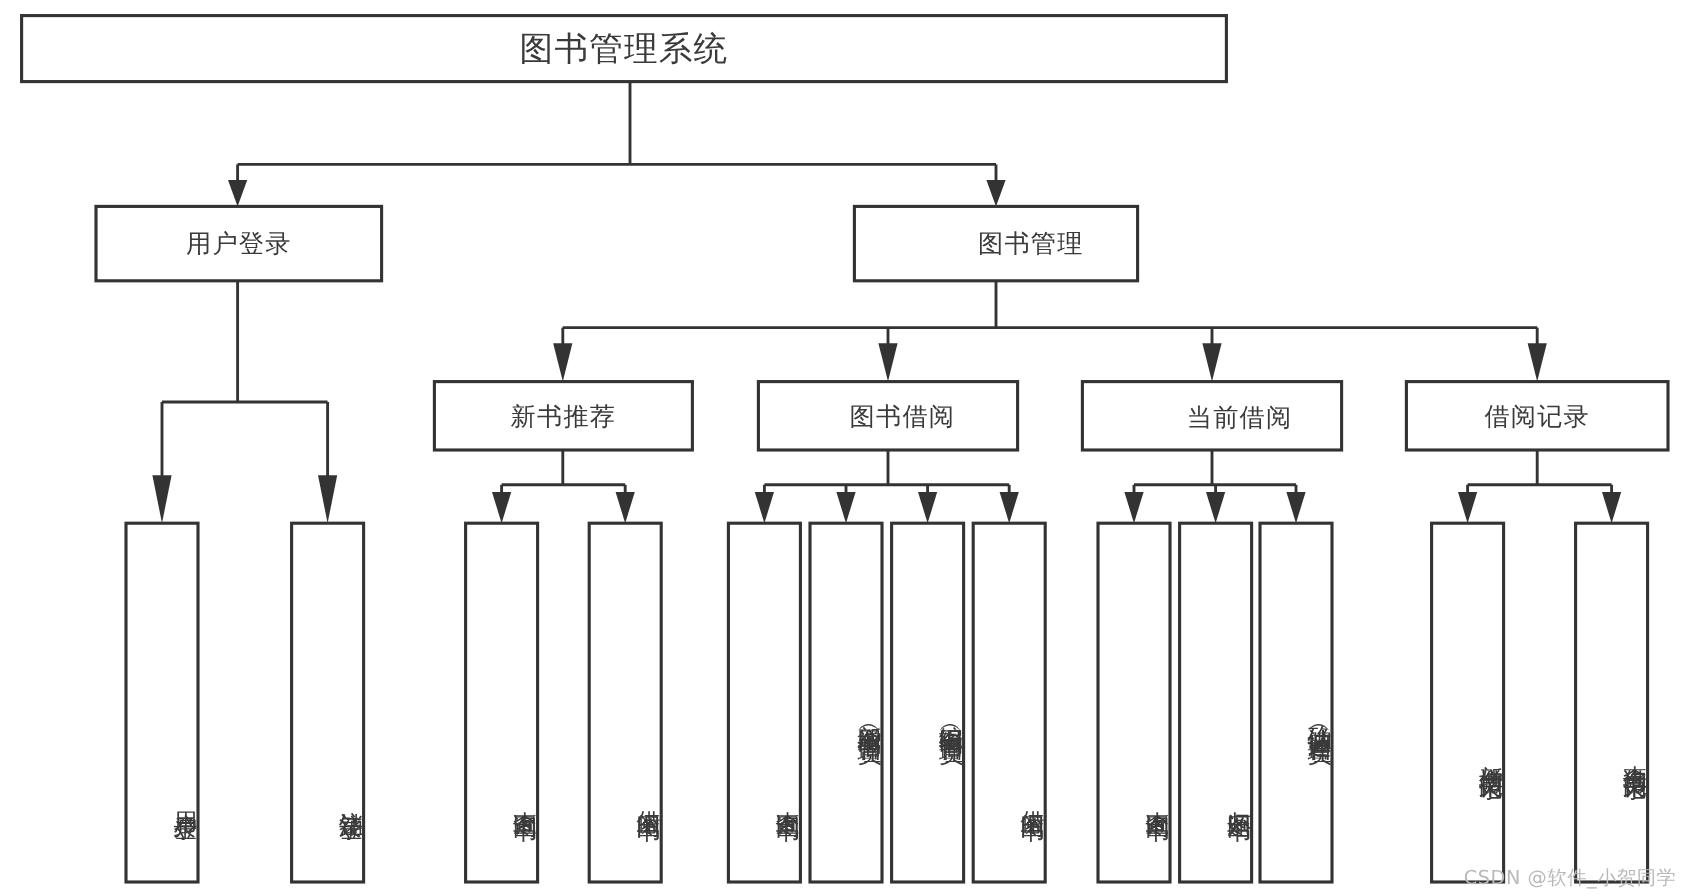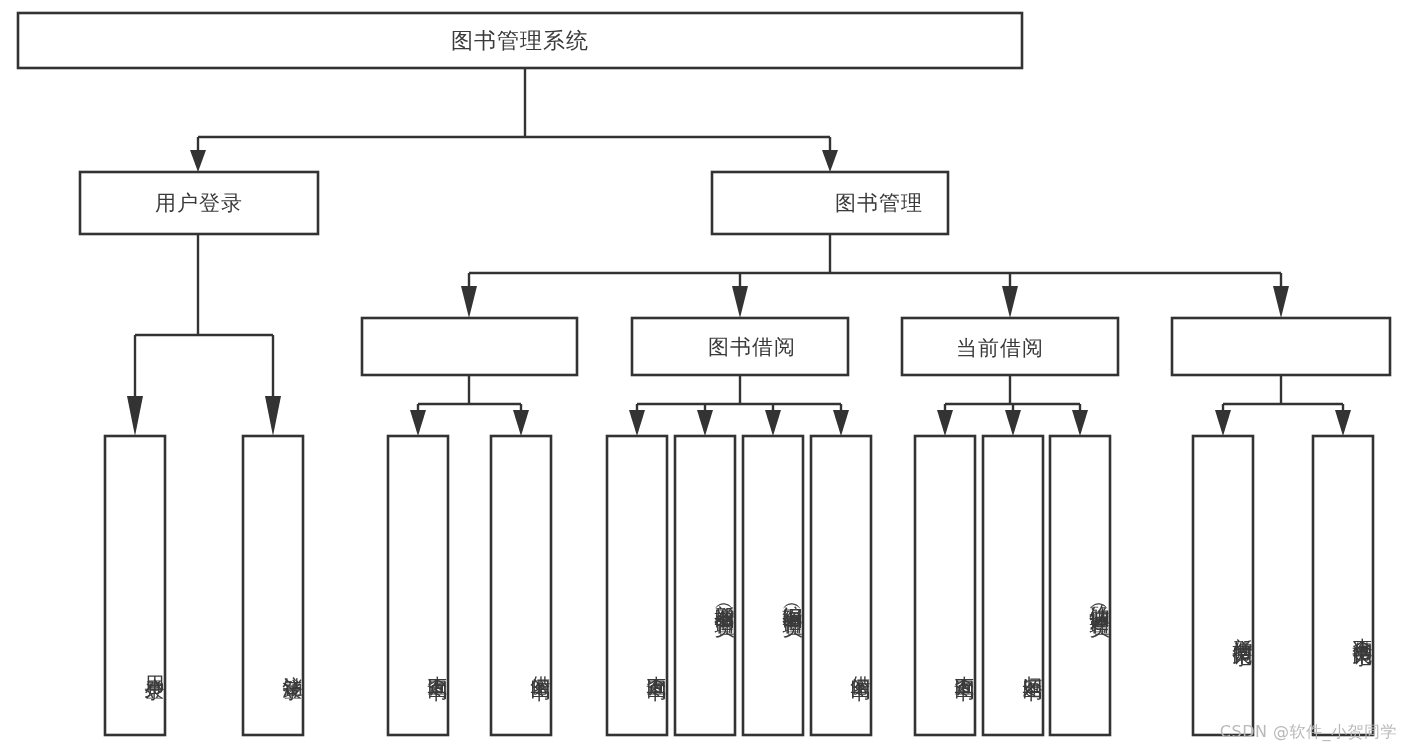--- a/index.html
+++ b/index.html
@@ -62,21 +62,21 @@
     align-items: center;
     justify-content: center;
     color: #3a3a3a;
     font-family: "DejaVu Sans", "Liberation Sans", sans-serif;
     font-size: 21px;
     letter-spacing: 1px;
     white-space: nowrap;
     pointer-events: none;
   }
   .root-text {
-    font-size: 22px;
+    font-size: 28px;
   }
   #watermark {
     position: absolute;
     right: 8px;
     bottom: 4px;
     color: #b9b9b9;
     font-family: "DejaVu Sans", "Liberation Sans", sans-serif;
     font-size: 16px;
     letter-spacing: 0.5px;
     white-space: nowrap;
@@ -192,24 +192,26 @@
     <rect class="node-box" x="1050" y="436" width="60" height="299"></rect>
 
     <rect class="node-box" x="1193" y="436" width="60" height="299"></rect>
     <rect class="node-box" x="1313" y="436" width="60" height="299"></rect>
 
   </svg>
 
   <div class="htext-wrap root-text" style="left:18px; top:13px; width:1004px; height:55px;">图书管理系统</div>
 
   <div class="htext-wrap" style="left:80px; top:172px; width:238px; height:62px;">用户登录</div>
-  <div class="htext-wrap" style="left:748px; top:172px; width:262px; height:62px;">图书管理</div>
-
+  <div class="htext-wrap" style="left:728px; top:172px; width:262px; height:62px;">图书管理</div>
+
+  <div class="htext-wrap" style="left:362px; top:318px; width:215px; height:57px;">新书推荐</div>
   <div class="htext-wrap" style="left:632px; top:318px; width:240px; height:57px;">图书借阅</div>
-  <div class="htext-wrap" style="left:892px; top:318px; width:216px; height:60px;text-align:right;">当前借阅</div>
+  <div class="htext-wrap" style="left:925px; top:318px; width:216px; height:60px;text-align:right;">当前借阅</div>
+  <div class="htext-wrap" style="left:1172px; top:318px; width:218px; height:57px;">借阅记录</div>
 
   <div class="vtext-wrap" style="left:105px; top:436px; width:60px; height:299px; padding-top:78px;">用户登录</div>
   <div class="vtext-wrap" style="left:243px; top:436px; width:60px; height:299px; padding-top:78px;">注销登录</div>
 
   <div class="vtext-wrap" style="left:388px; top:436px; width:60px; height:299px; padding-top:78px;">查询图书</div>
   <div class="vtext-wrap" style="left:491px; top:436px; width:60px; height:299px; padding-top:78px;">借阅图书</div>
 
   <div class="vtext-wrap" style="left:607px; top:436px; width:60px; height:299px; padding-top:78px;">查询图书</div>
   <div class="vtext-wrap" style="left:675px; top:436px; width:60px; height:299px; padding-top:12px;">新增图书（管理员）</div>
   <div class="vtext-wrap" style="left:743px; top:436px; width:60px; height:299px; padding-top:12px;">编辑图书（管理员）</div>

